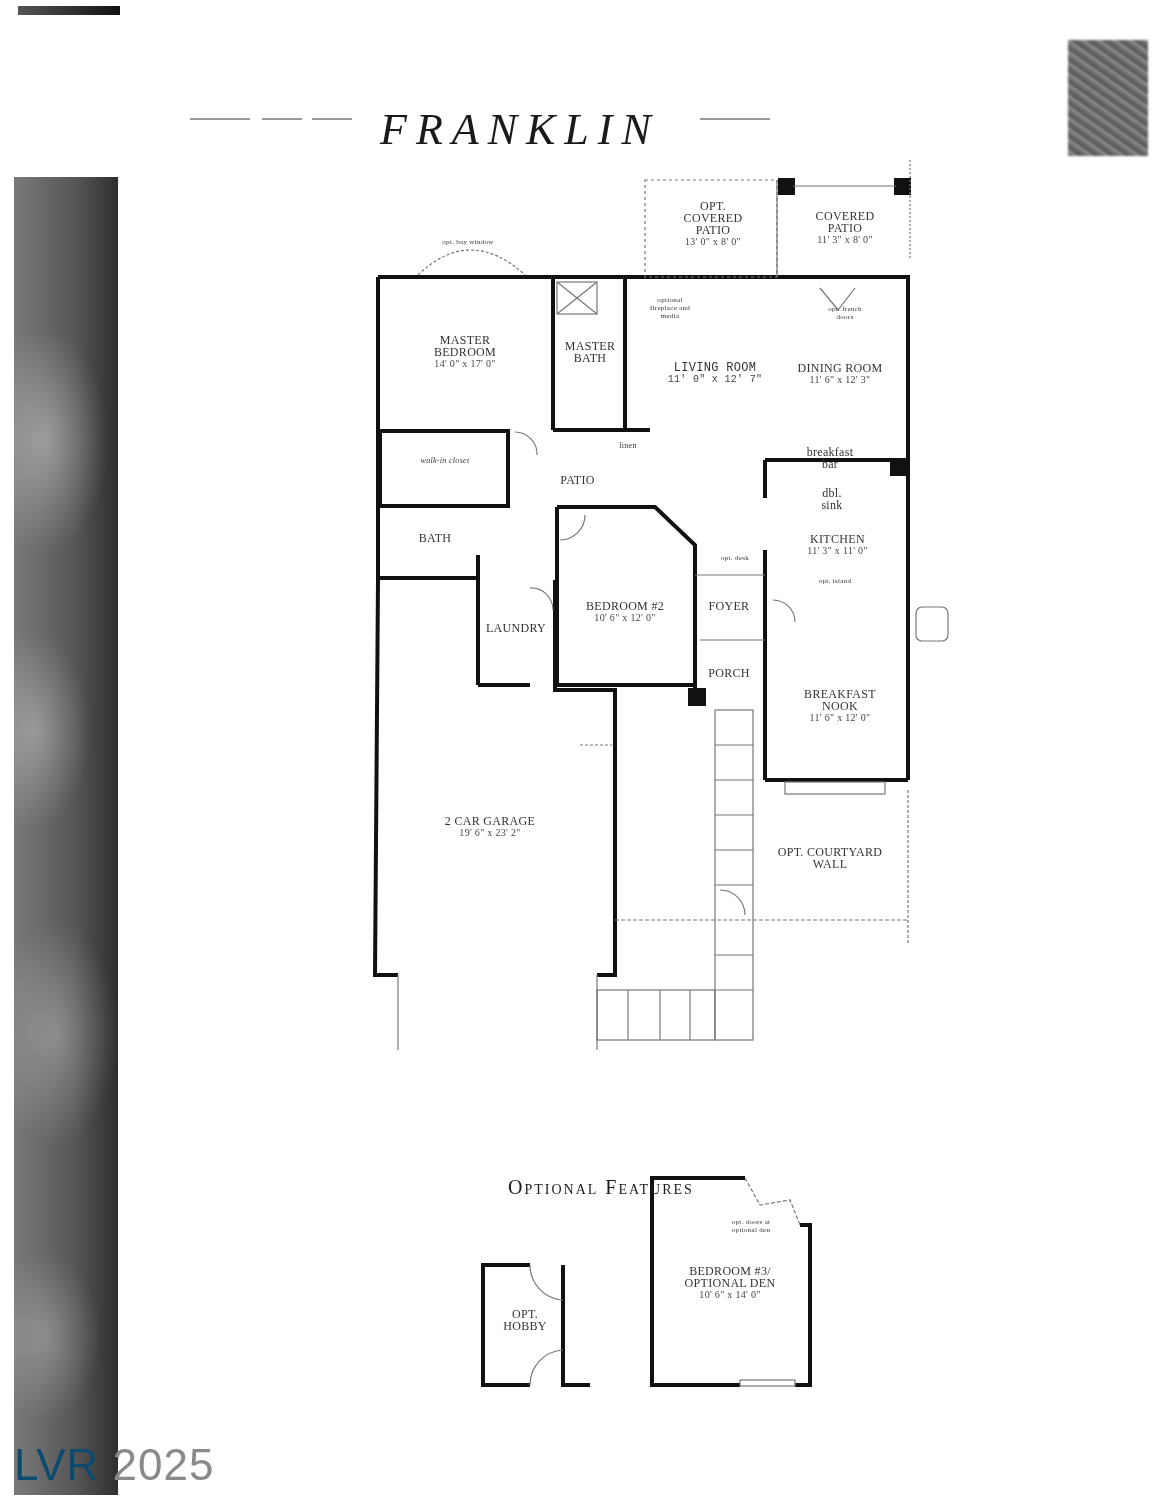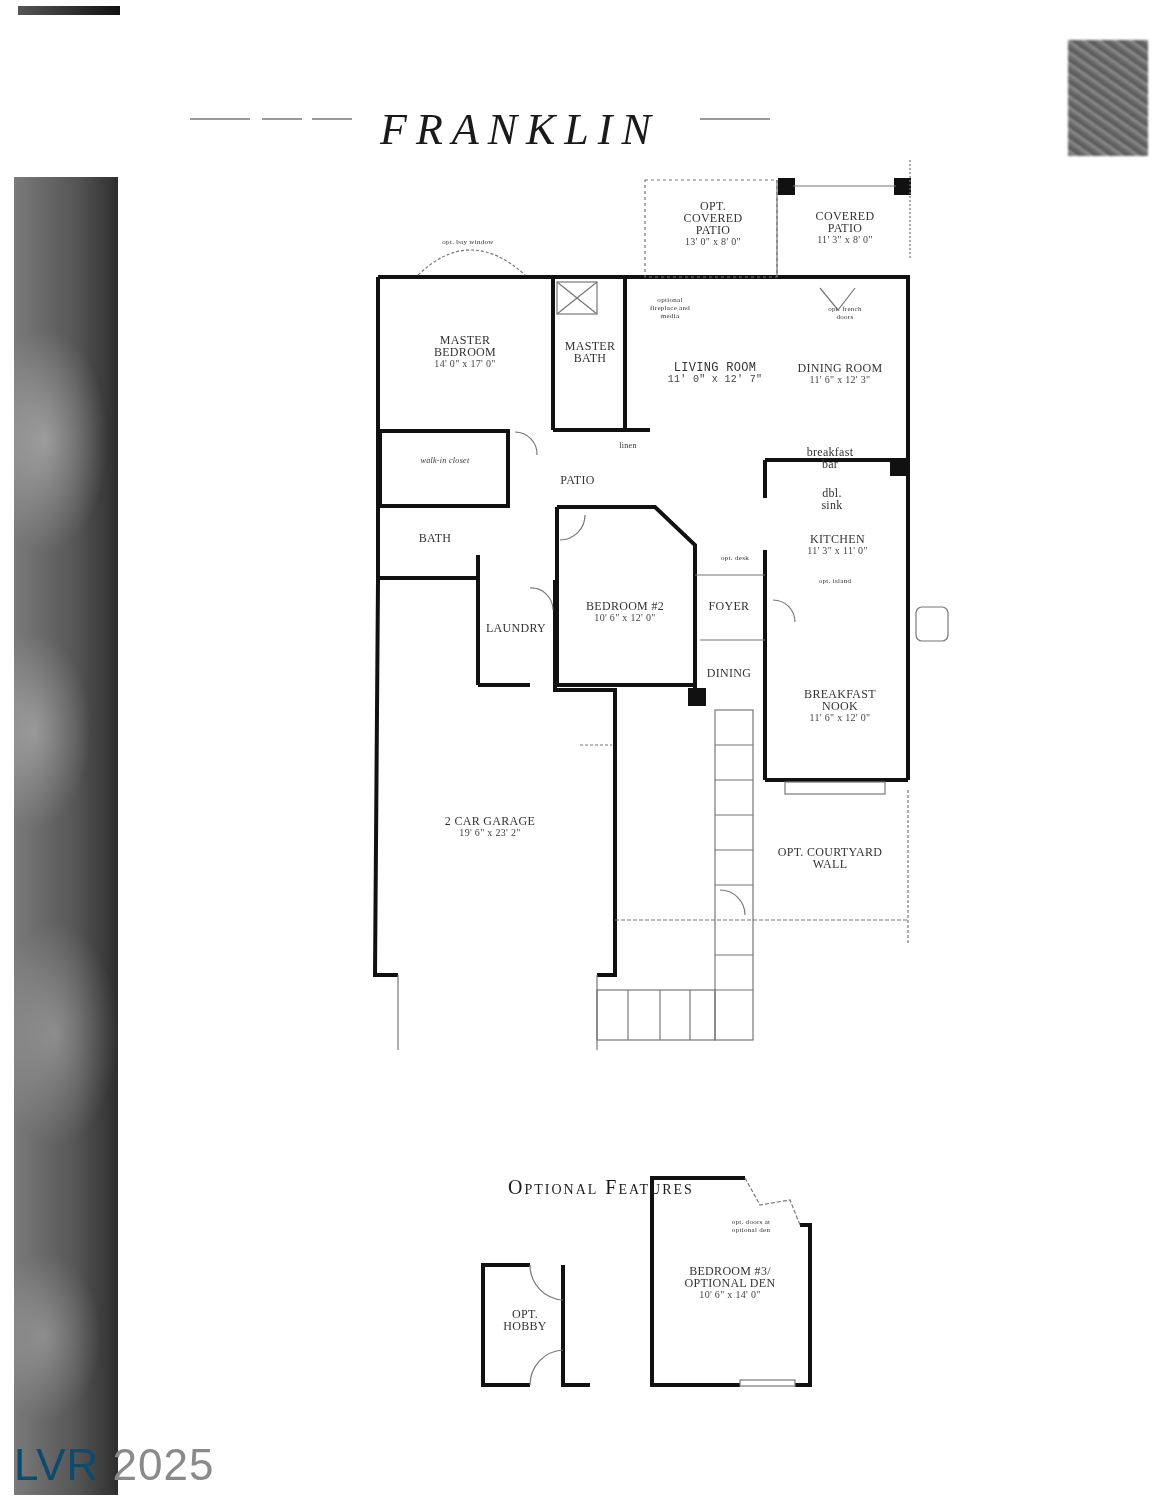--- a/index.html
+++ b/index.html
@@ -176,21 +176,21 @@
   <span>BEDROOM #2</span>
   <span class="d">10' 6" x 12' 0"</span>
 </div>
 <div class="lbl" style="left:700px;top:600px;width:58px;">
   <span>FOYER</span>
 </div>
 <div class="lbl" style="left:482px;top:622px;width:68px;">
   <span>LAUNDRY</span>
 </div>
 <div class="lbl" style="left:700px;top:667px;width:58px;">
-  <span>DINING</span>
+  <span>PORCH</span>
 </div>
 <div class="lbl" style="left:790px;top:688px;width:100px;">
   <span>BREAKFAST NOOK</span>
   <span class="d">11' 6" x 12' 0"</span>
 </div>
 <div class="lbl" style="left:430px;top:815px;width:120px;">
   <span>2 CAR GARAGE</span>
   <span class="d">19' 6" x 23' 2"</span>
 </div>
 <div class="lbl" style="left:765px;top:846px;width:130px;">

